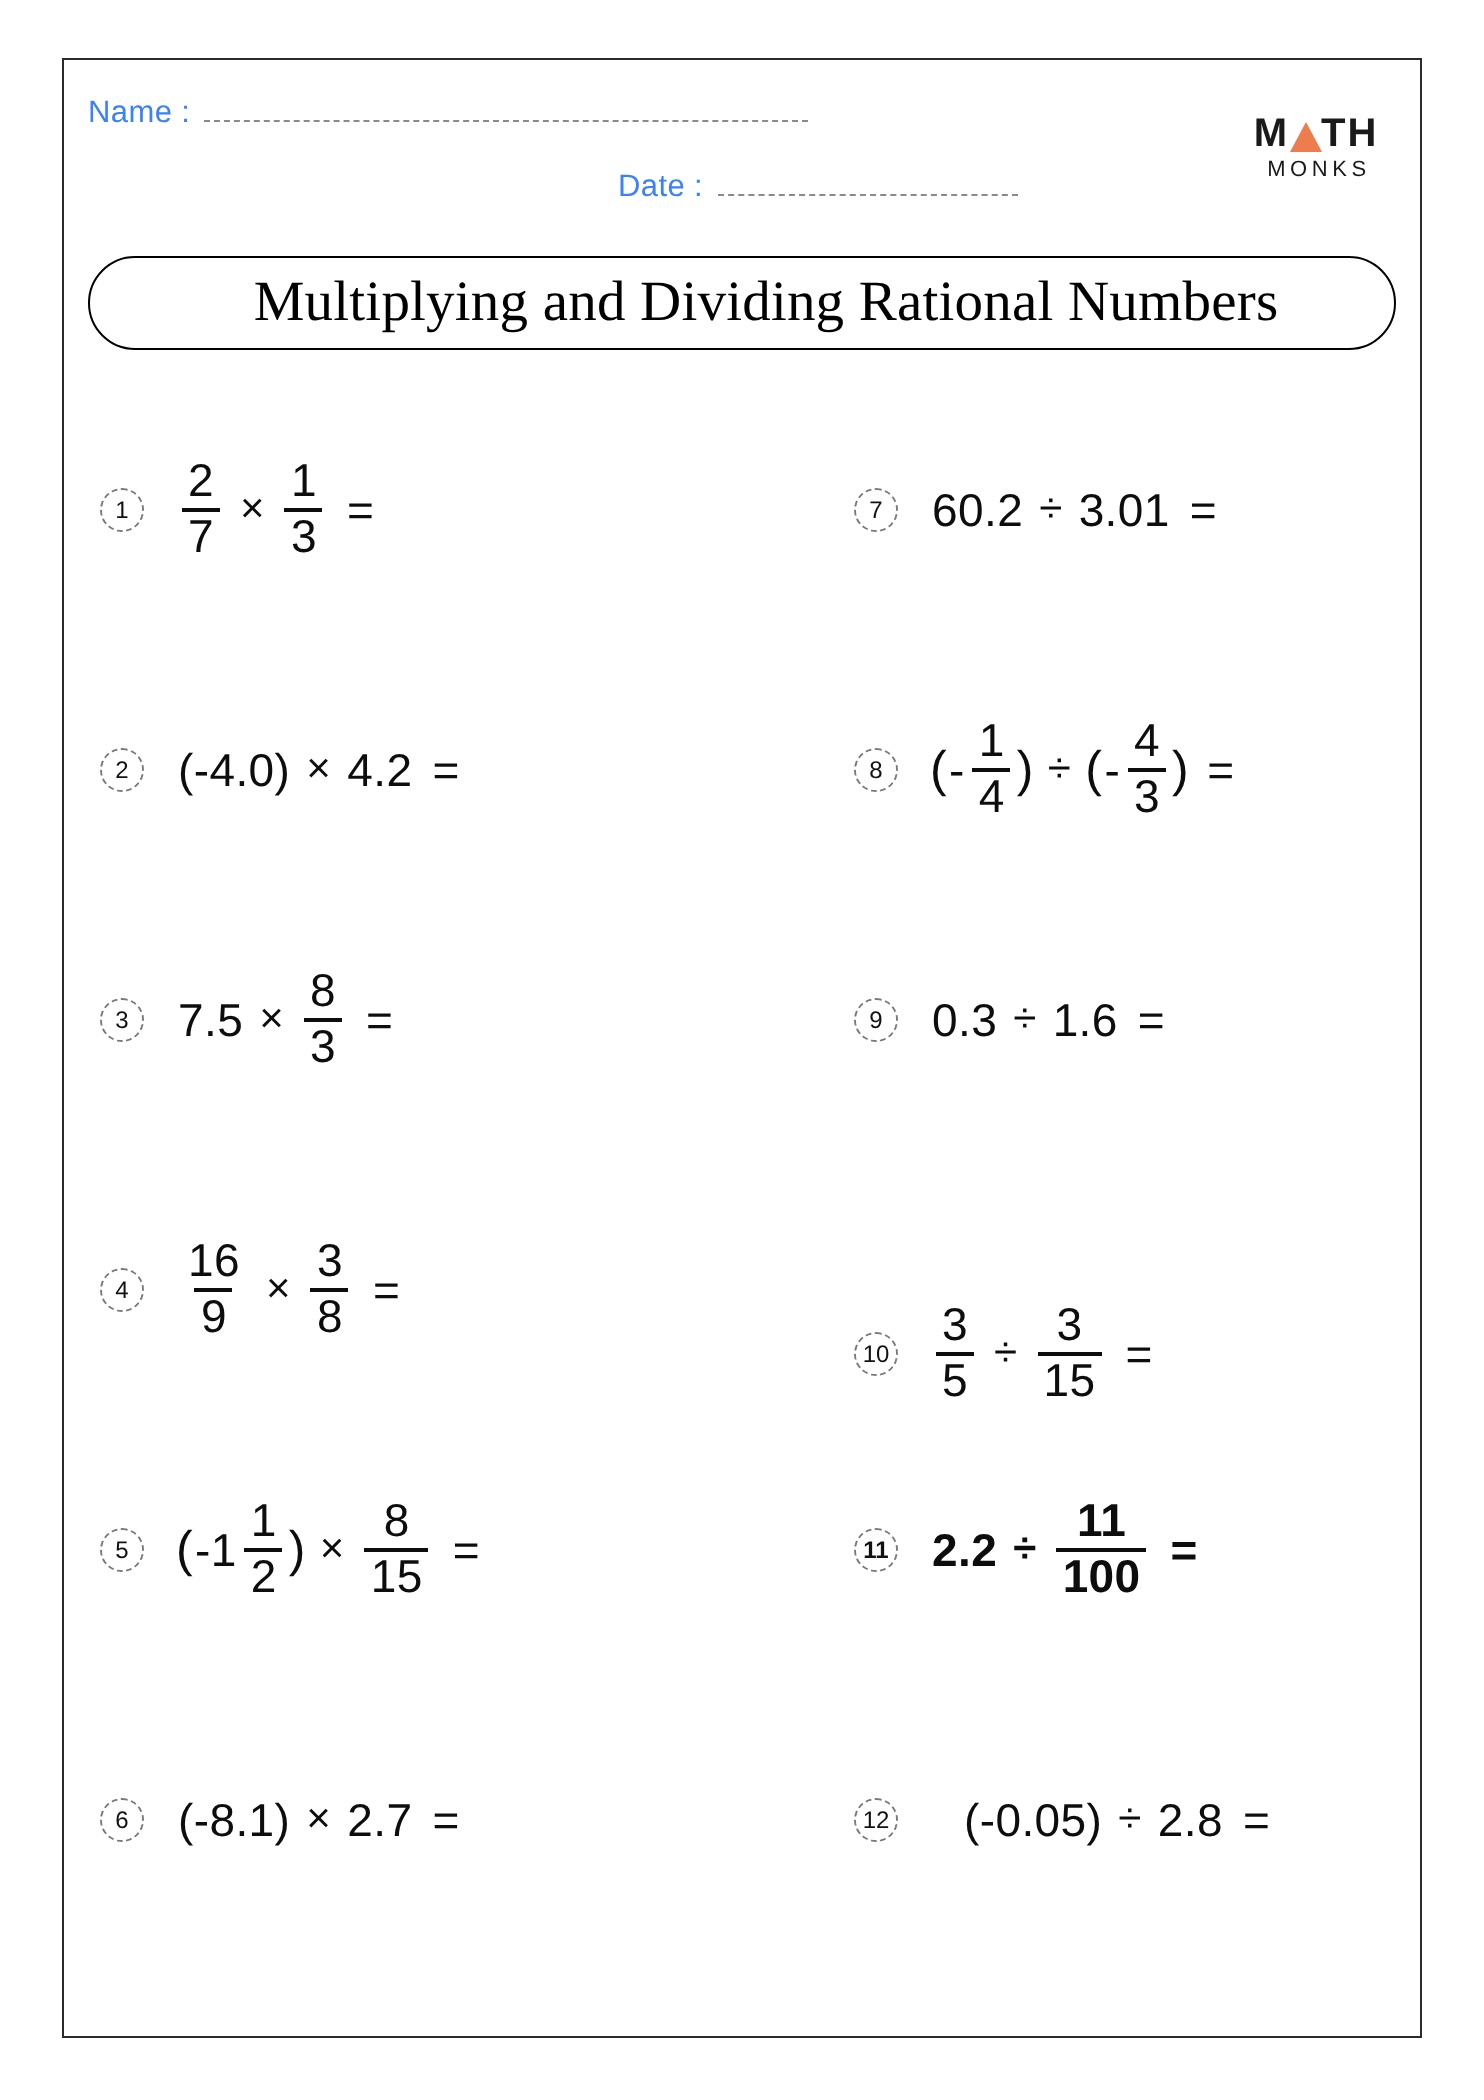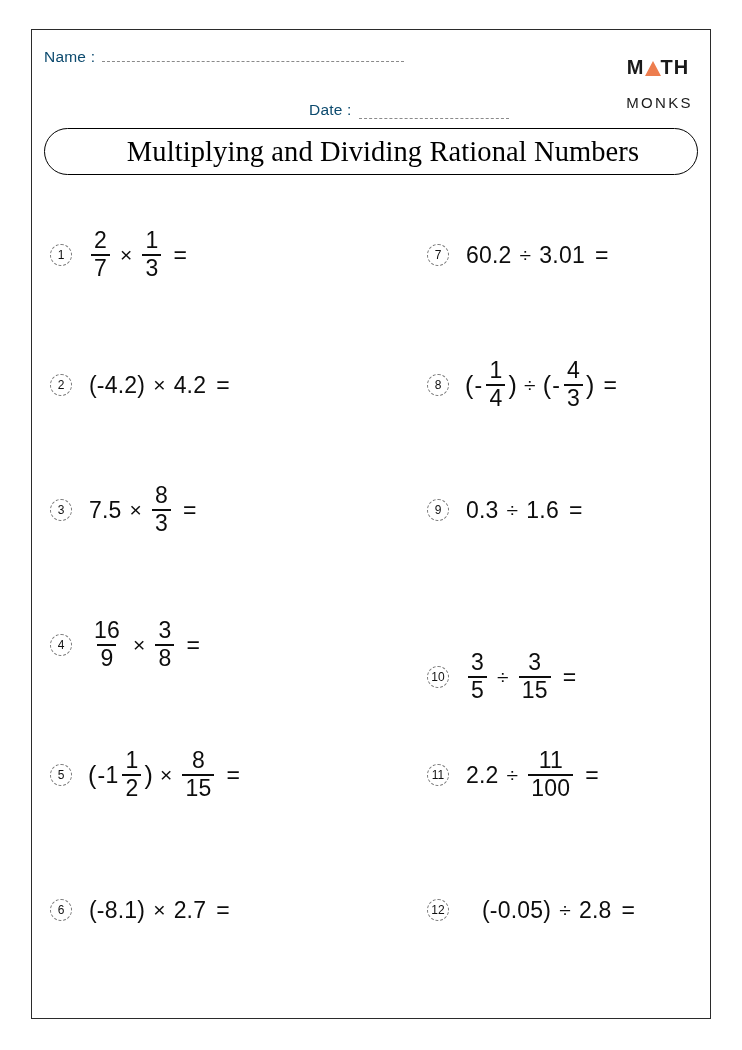--- a/index.html
+++ b/index.html
@@ -32,33 +32,33 @@
     top: 0;
     width: 100%;
     height: 78px;
   }
   .field {
     position: absolute;
     display: flex;
     align-items: baseline;
     font-family: "Liberation Sans", sans-serif;
     font-size: 15.5px;
-    color: #0c4a6e;
+    color: #3b82f6;
     white-space: nowrap;
   }
   .field-label { letter-spacing: 0.2px; }
   .dashline {
     display: inline-block;
     height: 9px;
     margin-left: 7px;
     border-bottom: 1.4px dashed #8a8a8a;
   }
   #field-name  { left: 12px; top: 18px; }
   #field-score { left: 12px; top: 55px; }
-  #field-date  { left: 277px; top: 71px; align-items: flex-end; }
+  #field-date  { left: 277px; top: 55px; }
 
   .logo {
     position: absolute;
     right: 13px;
     top: 27px;
     width: 78px;
     text-align: center;
     line-height: 1;
   }
   .logo-main {
@@ -76,24 +76,24 @@
     border-left: 8px solid transparent;
     border-right: 8px solid transparent;
     border-bottom: 15px solid #ed7d4e;
     display: inline-block;
     margin: 0 0px 0 0px;
     position: relative;
     top: 1px;
   }
   .logo-sub {
     font-family: "Liberation Sans", sans-serif;
-    font-size: 15px;
+    font-size: 11px;
     letter-spacing: 2.3px;
     color: #1a1a1a;
-    margin-top: 18px;
+    margin-top: 3px;
     padding-left: 3px;
   }
 
   
   .title-banner {
     position: absolute;
     left: 12px;
     top: 98px;
     width: 654px;
     height: 47px;
@@ -228,21 +228,21 @@
             <span class="frac">
               <span class="num">1</span>
               <span class="den">3</span>
             </span>
             <span class="eq">=</span>
           </span>
         </div>
         <div class="problem" style="top: 165px;">
           <span class="pnum">2</span>
           <span class="expr">
-            <span class="tok">(-4.2)</span>
+            <span class="tok">(-4.0)</span>
             <span class="op">×</span>
             <span class="tok">4.2</span>
             <span class="eq">=</span>
           </span>
         </div>
         <div class="problem" style="top: 290px;">
           <span class="pnum">3</span>
           <span class="expr">
             <span class="tok">7.5</span>
             <span class="op">×</span>
@@ -344,21 +344,21 @@
               <span class="den">5</span>
             </span>
             <span class="op">÷</span>
             <span class="frac">
               <span class="num">3</span>
               <span class="den">15</span>
             </span>
             <span class="eq">=</span>
           </span>
         </div>
-        <div class="problem" style="top: 555px;">
+        <div class="problem" style="top: 555px; font-weight: bold;">
           <span class="pnum">11</span>
           <span class="expr">
             <span class="tok">2.2</span>
             <span class="op">÷</span>
             <span class="frac">
               <span class="num">11</span>
               <span class="den">100</span>
             </span>
             <span class="eq">=</span>
           </span>

